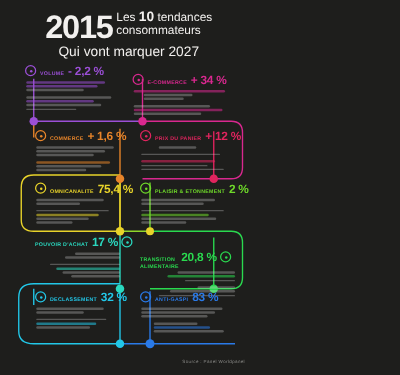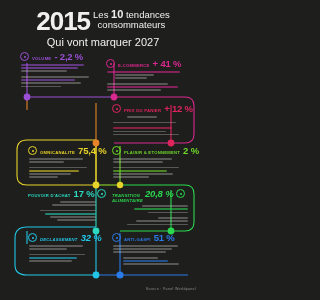--- a/index.html
+++ b/index.html
@@ -12,21 +12,21 @@
   }
   #page{position:relative;width:206px;height:300px;overflow:hidden;}
 
   
   .header{position:absolute;left:0;top:8px;width:206px;text-align:center;}
   .hl1{display:flex;align-items:flex-start;justify-content:center;gap:3px;}
   .year{
     font-size:26px;font-weight:700;color:#f2f0ee;letter-spacing:-1px;
     line-height:26px;
   }
-  .hl1r{text-align:center;padding-top:1px;}
+  .hl1r{text-align:left;padding-top:1px;}
   .hl1r .r1,.hl1r .r2{
     font-size:9.5px;color:#f2f0ee;line-height:10px;font-weight:400;
     white-space:nowrap;
   }
   .hl1r .r1 b{font-weight:700;font-size:11px;}
   .sub{
     margin-top:2px;font-size:11px;color:#f2f0ee;line-height:12px;font-weight:400;
   }
 
   
@@ -141,33 +141,49 @@
       <div class="ln" style="width:70%;background:#9b4fd6"></div>
       <div class="ln dim" style="width:78%"></div>
       <div class="ln dim" style="width:52%"></div>
     </div>
   </div>
 
   <div class="card" style="left:106px;top:58px;width:86px;">
     <div class="chead">
       <span class="pin" style="color:#d9288f"></span>
       <span class="clabel" style="color:#d9288f">E-commerce</span>
-      <span class="cval" style="color:#d9288f">+ 41 %</span>
+      <span class="cval" style="color:#d9288f">+ 34 %</span>
     </div>
     <div class="cbody">
       <div class="ln" style="width:86%;background:#d9288f"></div>
       <div class="ln dim" style="width:46%;margin-left:8px"></div>
       <div class="ln dim" style="width:38%;margin-left:8px"></div>
       <div class="gap"></div>
       <div class="ln dim" style="width:72%"></div>
       <div class="ln" style="width:84%;background:#d9288f"></div>
       <div class="ln dim" style="width:64%"></div>
     </div>
   </div>
 
+  <div class="card" style="left:28px;top:103px;width:70px;">
+    <div class="chead">
+      <span class="pin" style="color:#e8852a"></span>
+      <span class="clabel" style="color:#e8852a">Commerce</span>
+      <span class="cval" style="color:#e8852a">+ 1,6 %</span>
+    </div>
+    <div class="cbody">
+      <div class="ln dim" style="width:90%"></div>
+      <div class="ln dim" style="width:80%"></div>
+      <div class="ln dim" style="width:66%"></div>
+      <div class="gap"></div>
+      <div class="ln" style="width:86%;background:#e8852a"></div>
+      <div class="ln dim" style="width:76%"></div>
+      <div class="ln dim" style="width:58%"></div>
+    </div>
+  </div>
 
   <div class="card" style="left:112px;top:103px;width:76px;">
     <div class="chead">
       <span class="pin" style="color:#e0245e"></span>
       <span class="clabel" style="color:#e0245e">Prix du panier</span>
       <span class="cval" style="color:#e0245e">+ 12 %</span>
     </div>
     <div class="cbody">
       <div class="ln dim" style="width:40%;margin-left:14px"></div>
       <div class="gap"></div>
@@ -223,58 +239,58 @@
       <div class="ln dim" style="width:54%;margin-left:auto"></div>
       <div class="ln dim" style="width:66%;margin-left:auto"></div>
       <div class="gap"></div>
       <div class="ln dim" style="width:84%;margin-left:auto"></div>
       <div class="ln" style="width:76%;margin-left:auto;background:#2ad9c0"></div>
       <div class="ln dim" style="width:68%;margin-left:auto"></div>
       <div class="ln dim" style="width:58%;margin-left:auto"></div>
     </div>
   </div>
 
-  <div class="card" style="left:112px;top:188px;width:76px;font-style:italic;">
+  <div class="card" style="left:112px;top:200px;width:76px;">
     <div class="chead">
       <span class="clabel" style="color:#2ad94f;max-width:30px;white-space:normal;line-height:4.6px;">Transition alimentaire</span>
       <span class="cval" style="color:#2ad94f">20,8 %</span>
       <span class="pin" style="color:#2ad94f"></span>
     </div>
     <div class="cbody" style="text-align:right">
       <div class="ln dim" style="width:62%;margin-left:auto"></div>
       <div class="ln" style="width:72%;margin-left:auto;background:#2ad94f"></div>
       <div class="ln dim" style="width:54%;margin-left:auto"></div>
       <div class="gap"></div>
       <div class="ln dim" style="width:40%;margin-left:auto"></div>
       <div class="ln dim" style="width:70%;margin-left:auto"></div>
       <div class="ln dim" style="width:82%;margin-left:auto"></div>
     </div>
   </div>
 
-  <div class="card" style="left:28px;top:232px;width:68px;font-style:italic;">
+  <div class="card" style="left:28px;top:232px;width:68px;">
     <div class="chead">
       <span class="pin" style="color:#22c7e8"></span>
       <span class="clabel" style="color:#22c7e8">Declassement</span>
       <span class="cval" style="color:#22c7e8">32 %</span>
     </div>
     <div class="cbody">
       <div class="ln dim" style="width:80%"></div>
       <div class="ln dim" style="width:56%"></div>
       <div class="gap"></div>
       <div class="ln dim" style="width:84%"></div>
       <div class="ln" style="width:72%;background:#22c7e8"></div>
       <div class="ln dim" style="width:64%"></div>
     </div>
   </div>
 
   <div class="card" style="left:112px;top:232px;width:76px;">
     <div class="chead">
       <span class="pin" style="color:#2a7ae8"></span>
       <span class="clabel" style="color:#2a7ae8">Anti-gaspi</span>
-      <span class="cval" style="color:#2a7ae8">51 %</span>
+      <span class="cval" style="color:#2a7ae8">83 %</span>
     </div>
     <div class="cbody">
       <div class="ln dim" style="width:86%"></div>
       <div class="ln dim" style="width:78%"></div>
       <div class="ln dim" style="width:70%"></div>
       <div class="gap"></div>
       <div class="ln dim" style="width:46%;margin-left:10px"></div>
       <div class="ln" style="width:60%;margin-left:10px;background:#2a7ae8"></div>
       <div class="ln dim" style="width:74%;margin-left:10px"></div>
     </div>

